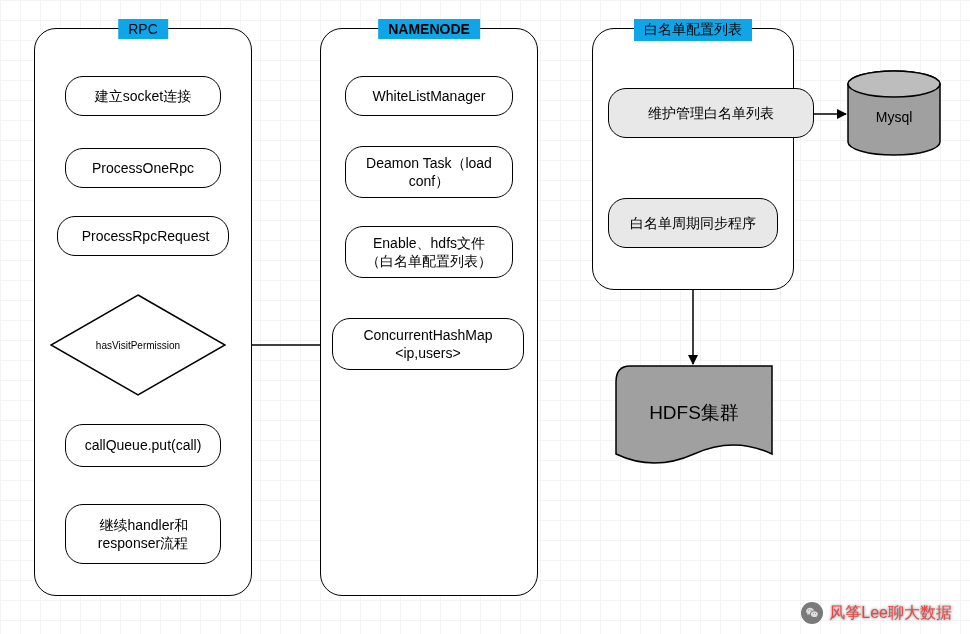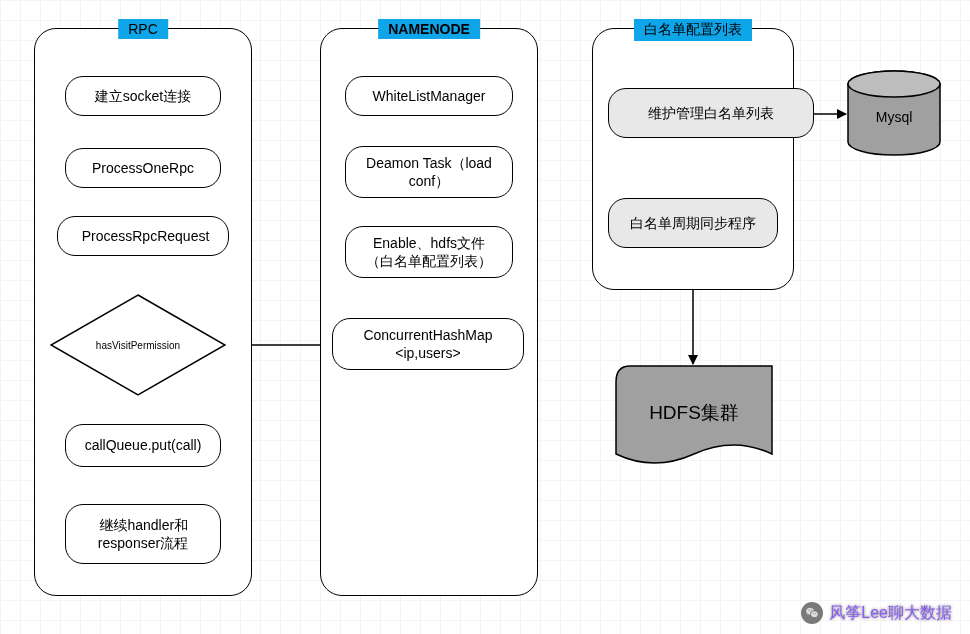--- a/index.html
+++ b/index.html
@@ -80,21 +80,21 @@
     position: absolute;
     top: 45%; left: 50%;
     transform: translate(-50%, -50%);
     font-size: 19px;
     white-space: nowrap;
   }
   .watermark {
     position: absolute;
     right: 18px;
     bottom: 10px;
-    color: #8b5cf6;
+    color: #ef4444;
     font-size: 16px;
     display: flex;
     align-items: center;
     gap: 6px;
     text-shadow: 0 0 3px rgba(0,0,0,.6);
   }
   .wm-icon {
     width: 22px; height: 22px;
     border-radius: 50%;
     background: #7a7a7a;

